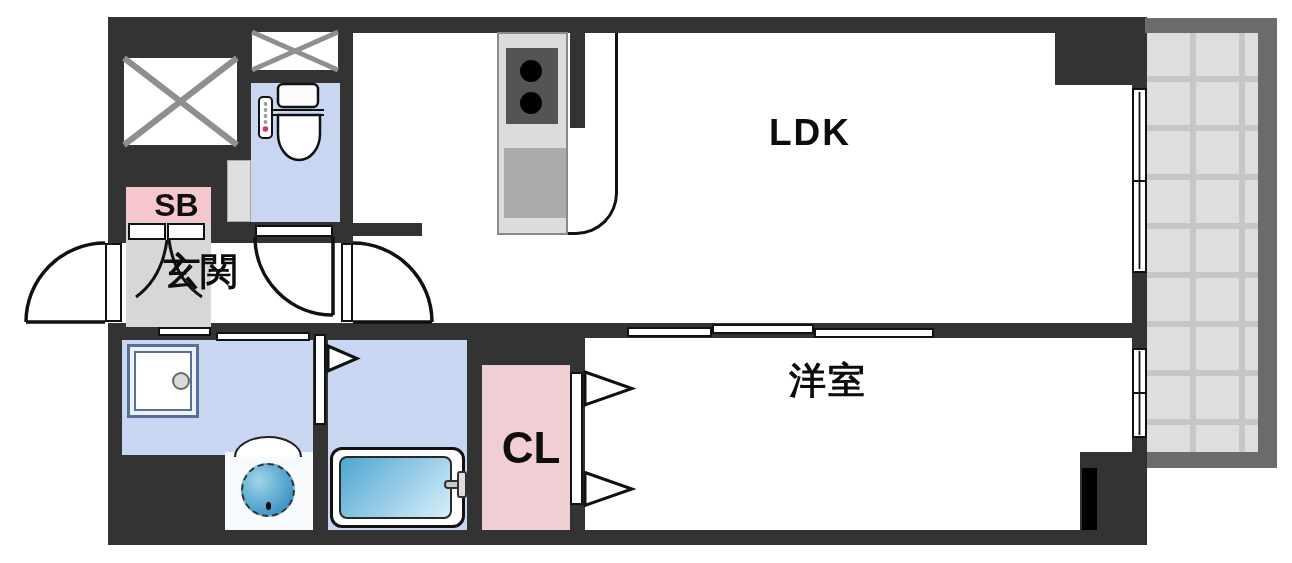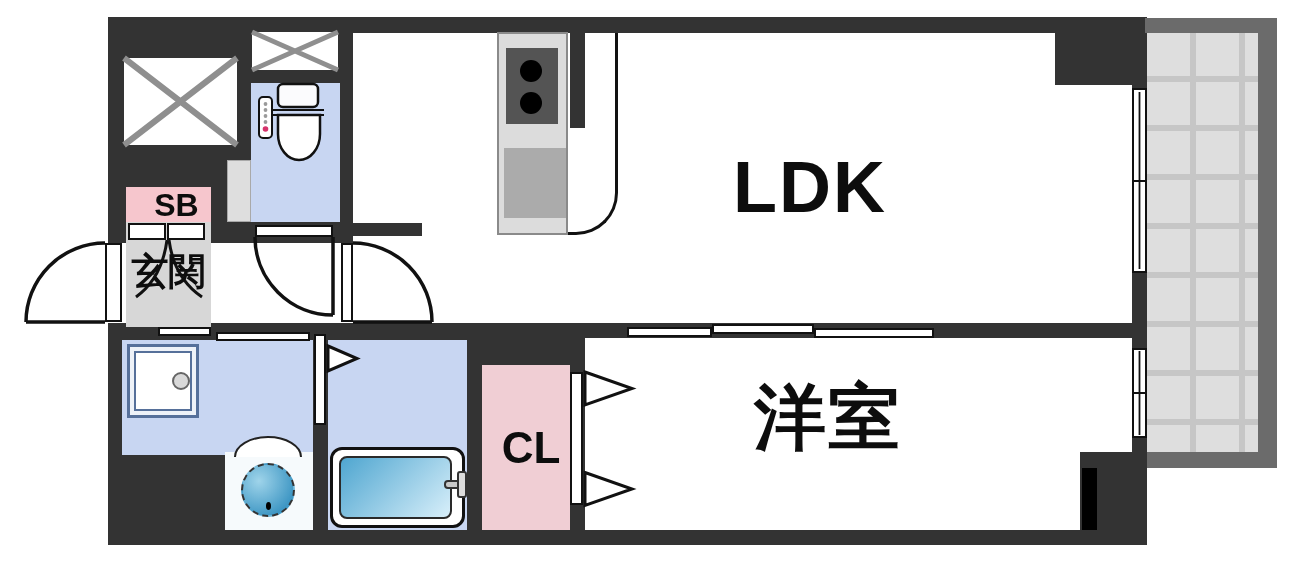--- a/index.html
+++ b/index.html
@@ -8,22 +8,22 @@
     font-family:"Liberation Sans","DejaVu Sans",sans-serif;
   }
   .a{position:absolute;box-sizing:border-box;}
   .wall{background:var(--wall,#333);}
   .floor{background:#fff;}
   .blue{background:var(--room-blue,#c8d6f2);}
   .leaf{background:#fff;border:2px solid var(--ink,#111);}
   svg.overlay{position:absolute;left:0;top:0;pointer-events:none;}
   .ln{stroke:var(--ink,#111);fill:none;}
   .lbl{position:absolute;color:#0d0d0d;font-weight:800;text-align:center;line-height:1.05;white-space:nowrap;}
-  .lbl-big{font-size:72px;letter-spacing:2px;width:300px;margin-top:36px;}
-  .lbl-genkan{font-size:37px;width:85px;}
+  .lbl-big{font-size:37px;letter-spacing:2px;width:300px;}
+  .lbl-genkan{font-size:37px;width:85px;margin-left:32px;}
   .lbl-sb{font-size:32px;width:85px;}
   .lbl-cl{font-size:44px;width:98px;}
   .balcony-fill{
     background-image:
       repeating-linear-gradient(180deg, transparent 0 43px, var(--balcony-line,#c6c6c6) 43px 49px),
       repeating-linear-gradient(90deg, transparent 0 43px, var(--balcony-line,#c6c6c6) 43px 49px);
     background-color:var(--balcony-fill,#dedede);
   }
   .frame{background:var(--balcony-frame,#6b6b6b);}
 </style>
@@ -154,19 +154,19 @@
     </g>
 
     <g stroke="#111" stroke-width="1.8" fill="none">
       <path d="M1139.5,92 V269 M1133,181 H1146"></path>
       <path d="M1139.5,351 V435 M1133,393 H1146"></path>
     </g>
   </svg>
 
   <div class="lbl lbl-big" style="left:660px;top:114px;">LDK</div>
 
-  <div class="lbl lbl-big" style="left:678px;top:344px;">洋室</div>
+  <div class="lbl lbl-big" style="left:678px;top:362px;">洋室</div>
 
   <div class="lbl lbl-sb" style="left:134px;top:189px;">SB</div>
   <div class="lbl lbl-genkan" style="left:126px;top:253px;">玄関</div>
   <div class="lbl lbl-cl" style="left:482px;top:425px;">CL</div>
 
 </div>
 
 </body></html>

